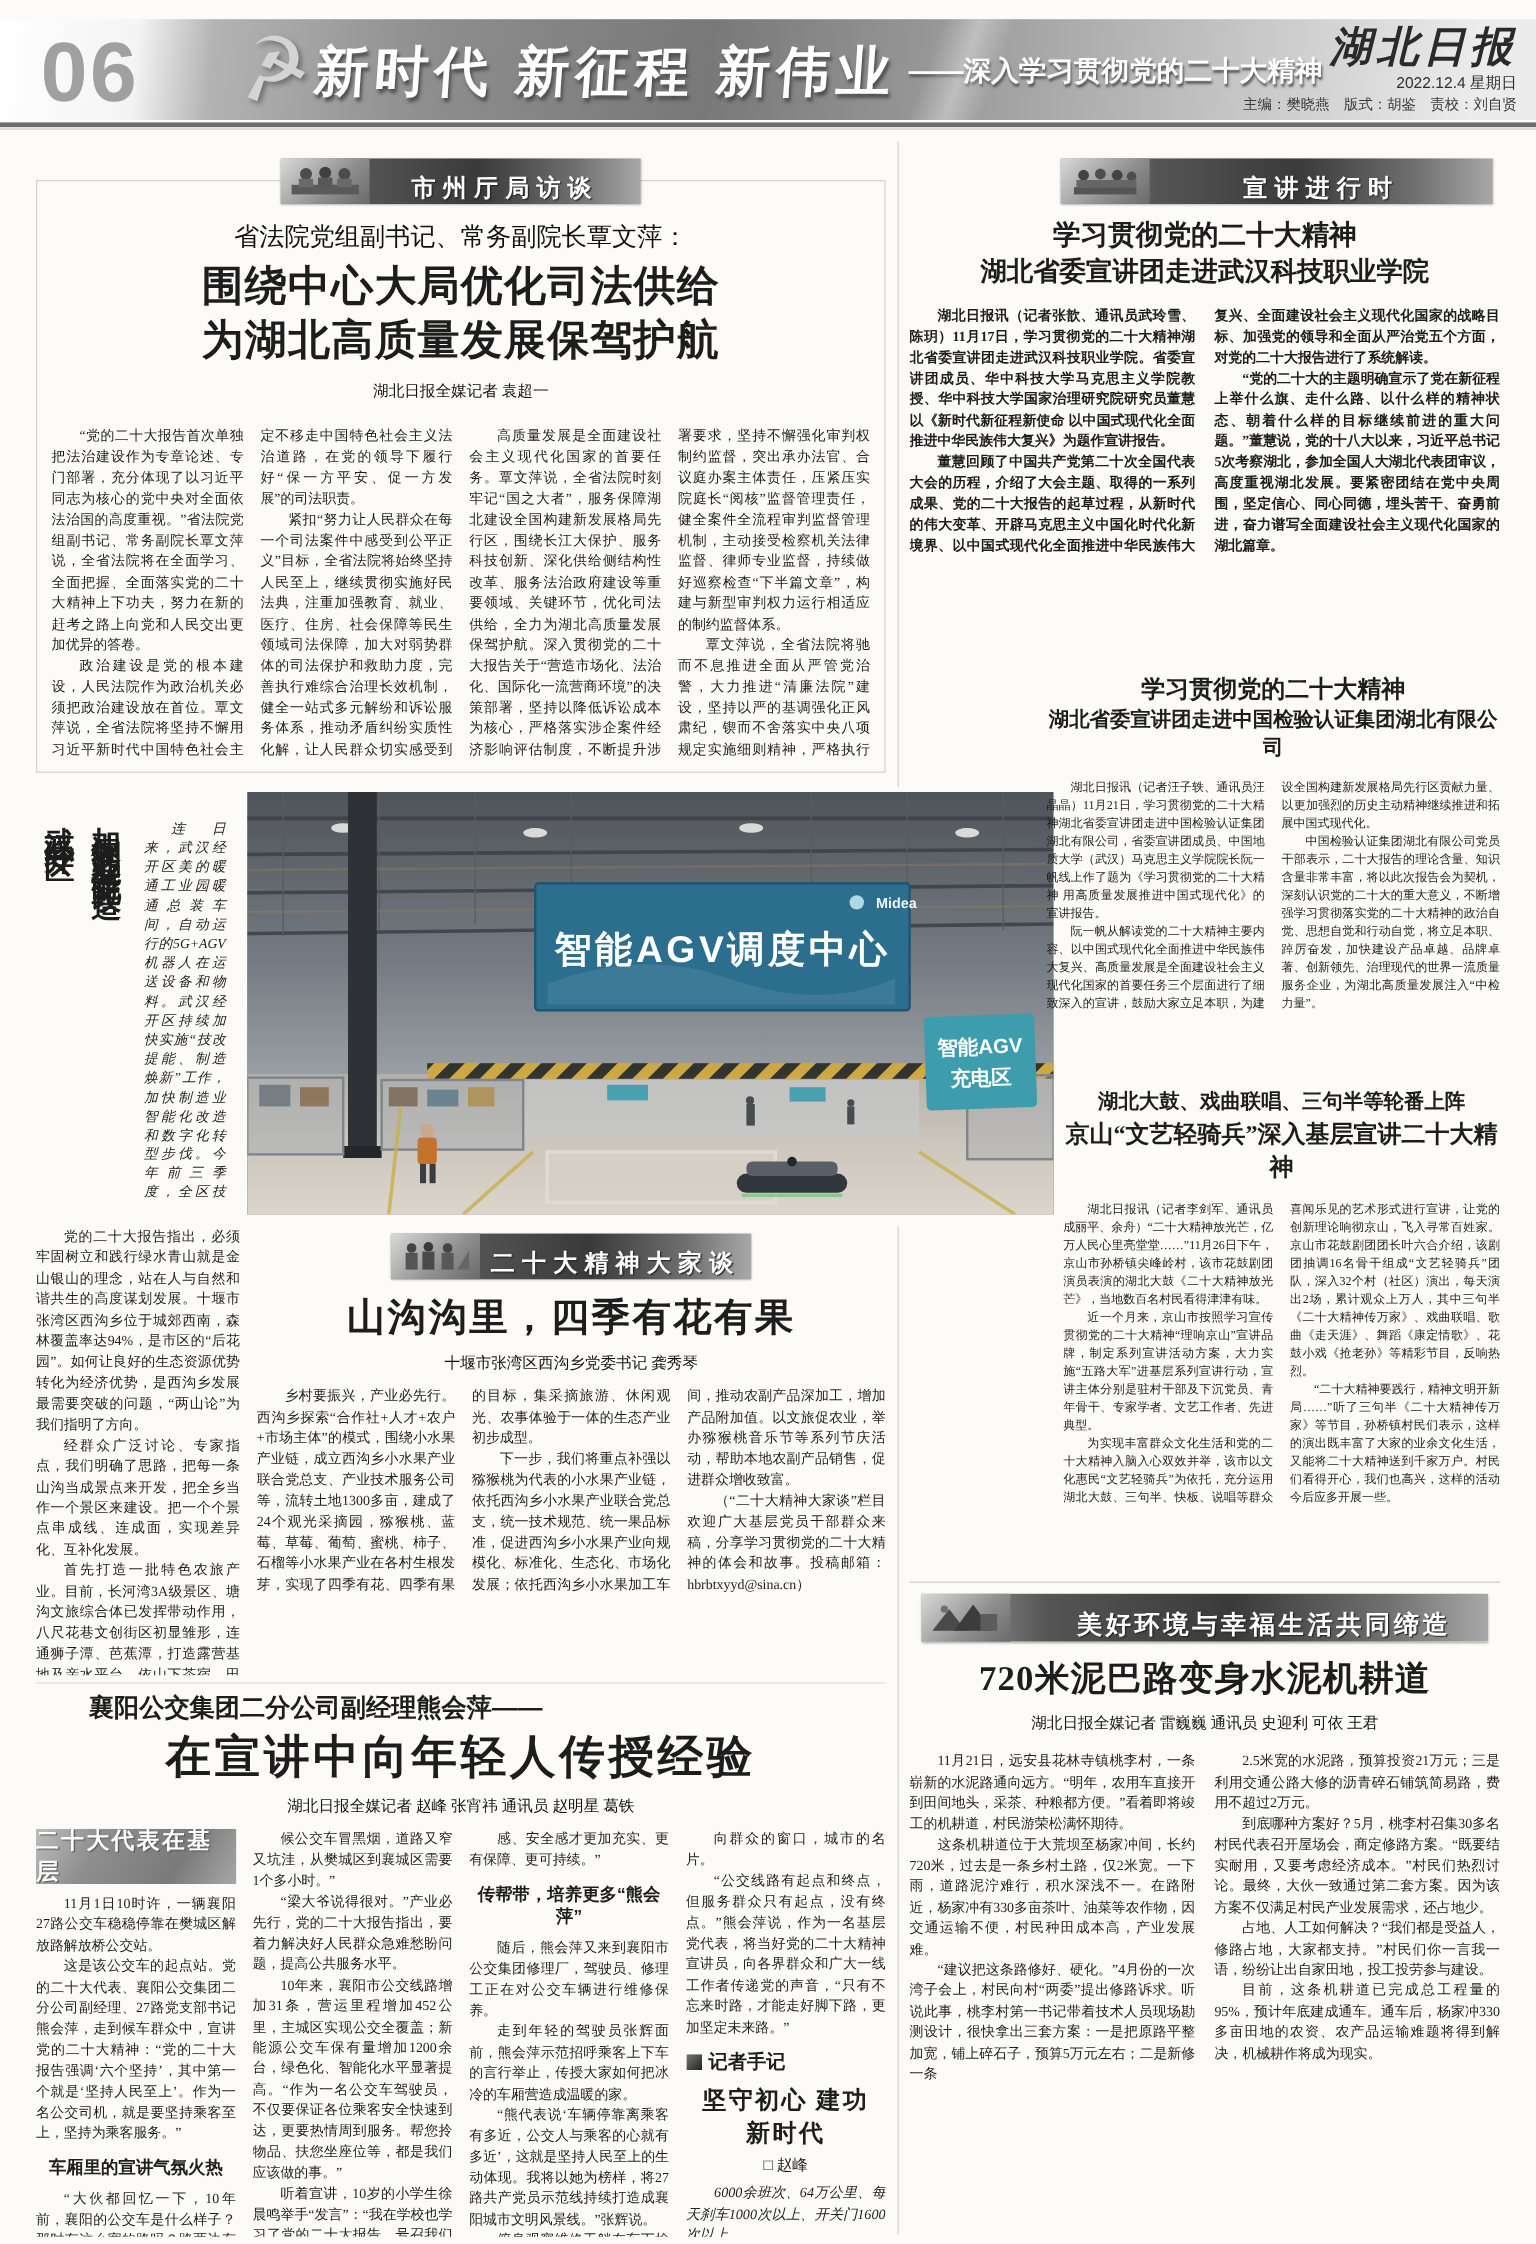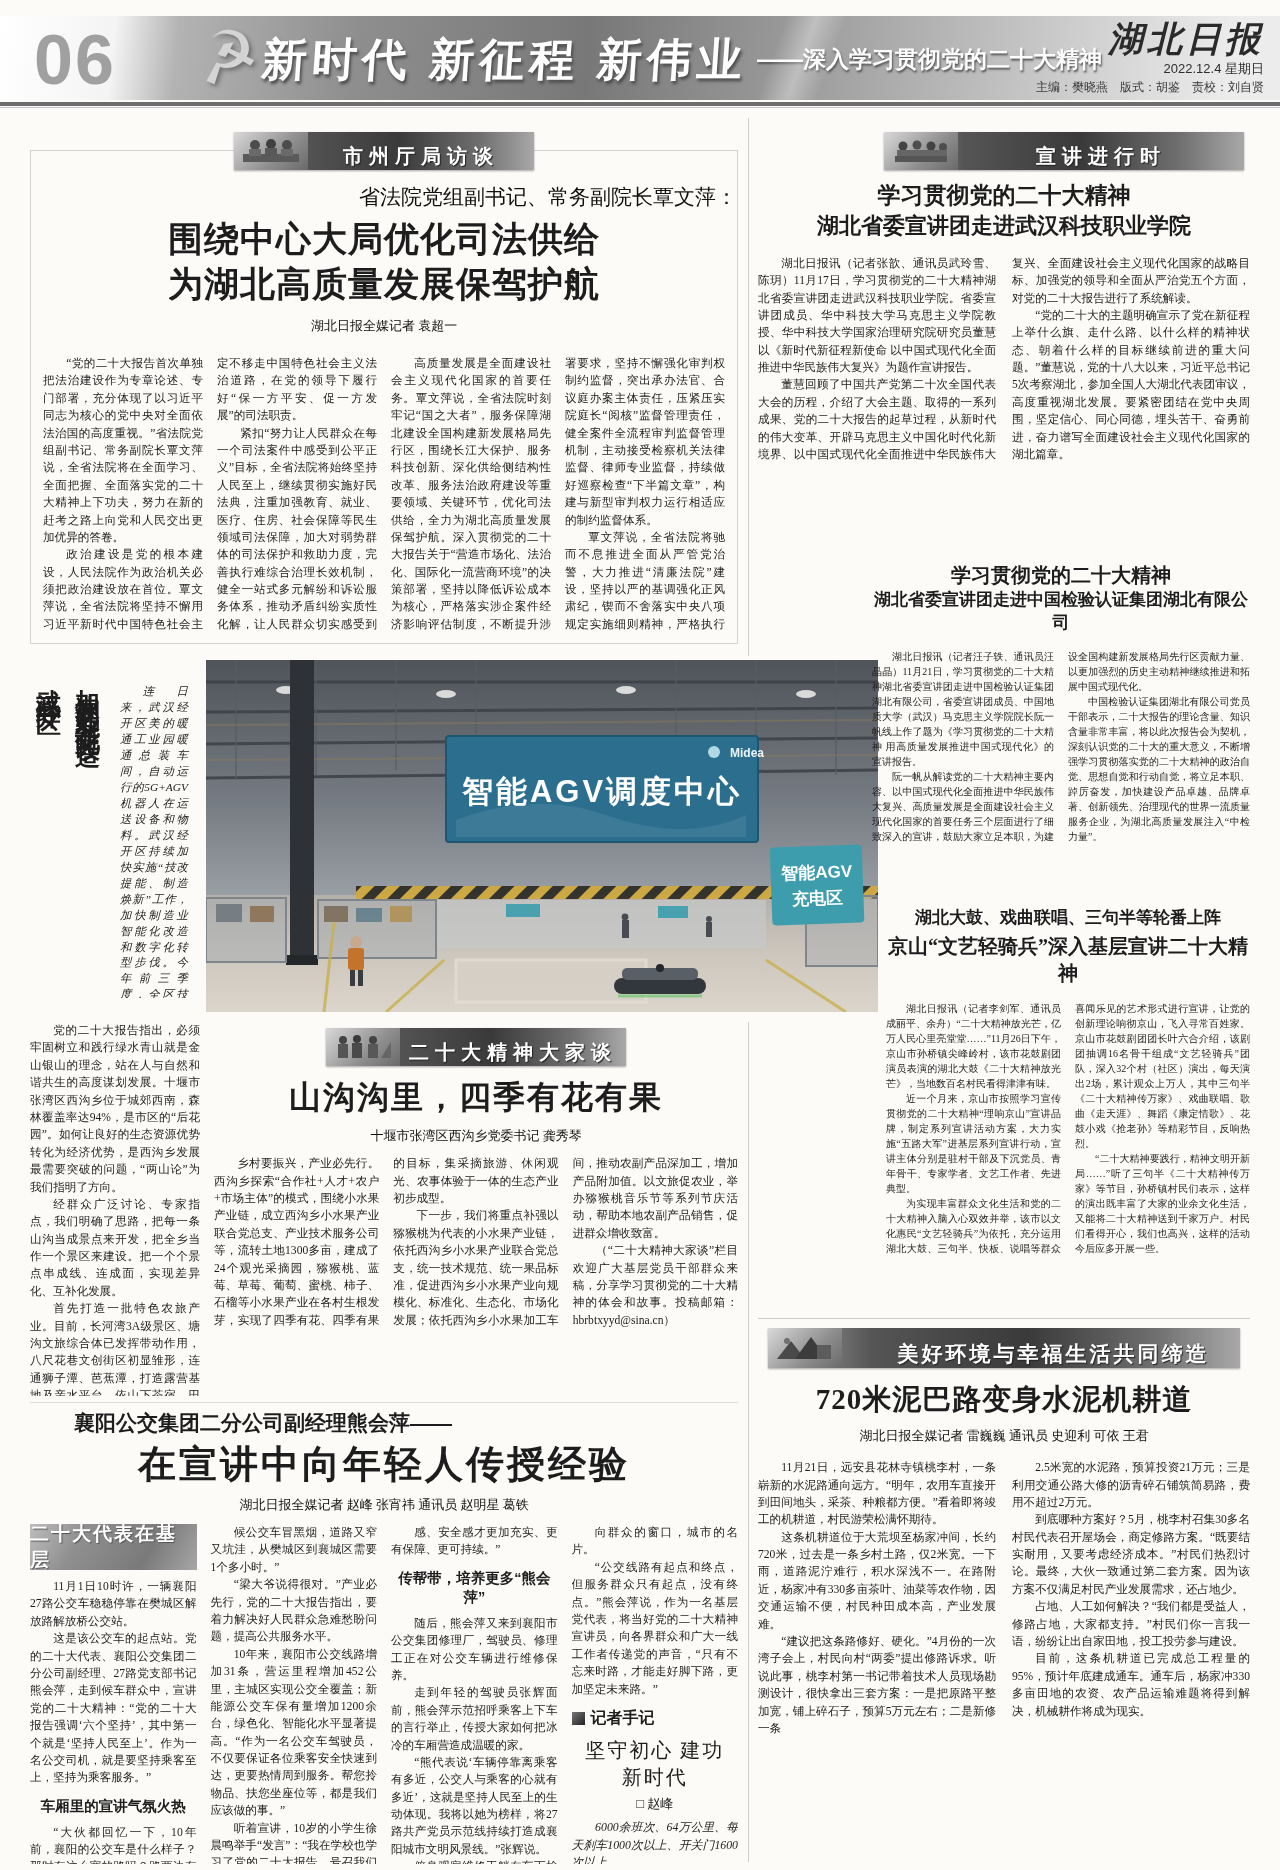--- a/index.html
+++ b/index.html
@@ -39,42 +39,42 @@
   .bodytext p{margin:0;text-indent:2em;text-align:justify;font-size:11.6px;line-height:1.5;}
   .kai p{font-style:italic;color:#222;}
   .subhead{font-family:"Liberation Sans",sans-serif;font-weight:700;font-size:14.5px;
     text-align:center;margin:10px 0 8px;text-indent:0;}
   .byline{text-align:center;font-size:13px;color:#111;}
   .serif-head{font-weight:700;text-align:center;line-height:1.35;}
 
   
   .interview{position:absolute;left:30px;top:150px;width:708px;height:494px;border:1px solid #d2d2d2;background:#fcfbf8;}
   .interview .badge-bar{position:absolute;left:50%;transform:translateX(-50%);top:-19px;width:300px;}
-  .interview .kicker{margin-top:32px;text-align:right;font-size:21px;color:#111;}
+  .interview .kicker{margin-top:32px;text-align:center;font-size:21px;color:#111;}
   .interview .headline{font-family:"Liberation Sans",sans-serif;font-weight:900;font-size:35px;
     text-align:center;line-height:1.28;margin-top:6px;letter-spacing:1px;}
   .interview .byline{margin-top:10px;}
   .interview .bodytext{position:absolute;left:12px;right:12px;top:204px;bottom:8px;
     column-count:4;column-gap:14px;overflow:hidden;}
 
   
   .vt-block{position:absolute;left:32px;top:668px;width:66px;height:352px;display:flex;gap:6px;}
   .vt{writing-mode:vertical-rl;font-weight:900;font-size:25px;letter-spacing:6px;
       font-family:"Liberation Serif",serif;}
   .caption{position:absolute;left:104px;top:668px;width:100px;height:330px;overflow:hidden;}
   .caption p{margin:16px;text-indent:2em;text-align:justify;font-size:11.4px;line-height:1.4;font-style:italic;}
   .photo{position:absolute;left:206px;top:660px;width:672px;height:352px;background:#888;overflow:hidden;}
 
   
   .r-badge1{position:absolute;left:884px;top:132px;width:360px;}
   .lecture1{position:absolute;left:758px;top:180px;width:492px;height:378px;overflow:hidden;}
   .lecture1 .h1{font-size:23px;}
   .lecture1 .h2{font-size:22px;}
   .rcols{column-count:2;column-gap:16px;margin-top:14px;overflow:hidden;}
-  .lecture1 .rcols{height:288px;}
+  .lecture1 .rcols{height:288px;font-weight:bold;}
   .lecture2{position:absolute;left:872px;top:562px;width:378px;height:342px;overflow:hidden;}
   .lecture2 .h1{font-size:20px;}
   .lecture2 .h2{font-size:17px;}
   .lecture2 .rcols{height:246px;column-gap:14px;}
   .jingshan{position:absolute;left:886px;top:906px;width:364px;height:408px;overflow:hidden;}
   .jingshan .kick{font-family:"Liberation Sans",sans-serif;font-weight:700;font-size:17px;text-align:center;}
   .jingshan .h1{font-size:20px;margin-top:4px;}
   .jingshan .rcols{height:326px;column-gap:14px;}
   .jingshan .bodytext p,.lecture2 .bodytext p{font-size:10px;}
   .rdiv{position:absolute;left:758px;top:1318px;width:492px;height:1px;background:#ccc;}
@@ -100,21 +100,21 @@
           letter-spacing:3px;margin-top:2px;}
   .xy .byline{margin-top:6px;}
   .xy-cols{display:flex;gap:14px;margin-top:10px;height:340px;}
   .xcol{flex:1;overflow:hidden;}
   .xy-badge{height:46px;background:linear-gradient(120deg,#bdbdbd,#8f8f8f 30%,#7a7a7a 70%,#a7a7a7);
     color:#fff;font-family:"Liberation Sans",sans-serif;font-weight:700;font-size:19px;letter-spacing:2px;
     display:flex;align-items:center;justify-content:center;margin-bottom:8px;text-shadow:1px 1px 1px #555;}
   .nb{margin-top:10px;}
   .nb-head{font-family:"Liberation Sans",sans-serif;font-weight:700;font-size:16px;display:flex;align-items:center;gap:6px;}
   .nb-sq{width:13px;height:13px;background:linear-gradient(135deg,#777,#222);display:inline-block;}
-  .nb-title{font-weight:400;font-size:20px;text-align:center;margin:8px 12px 4px;letter-spacing:2px;}
+  .nb-title{font-weight:700;font-size:20px;text-align:center;margin:8px 12px 4px;letter-spacing:2px;}
   .nb-author{text-align:center;font-size:13px;margin-bottom:6px;}
   .nb .bodytext p{font-size:11.8px;}
 </style>
 </head>
 <body>
 
 <div class="sheet" data-name="newspaper-page">
 
   <header class="banner" data-name="page-banner">
     <div class="page-num" data-name="page-number">06</div>

